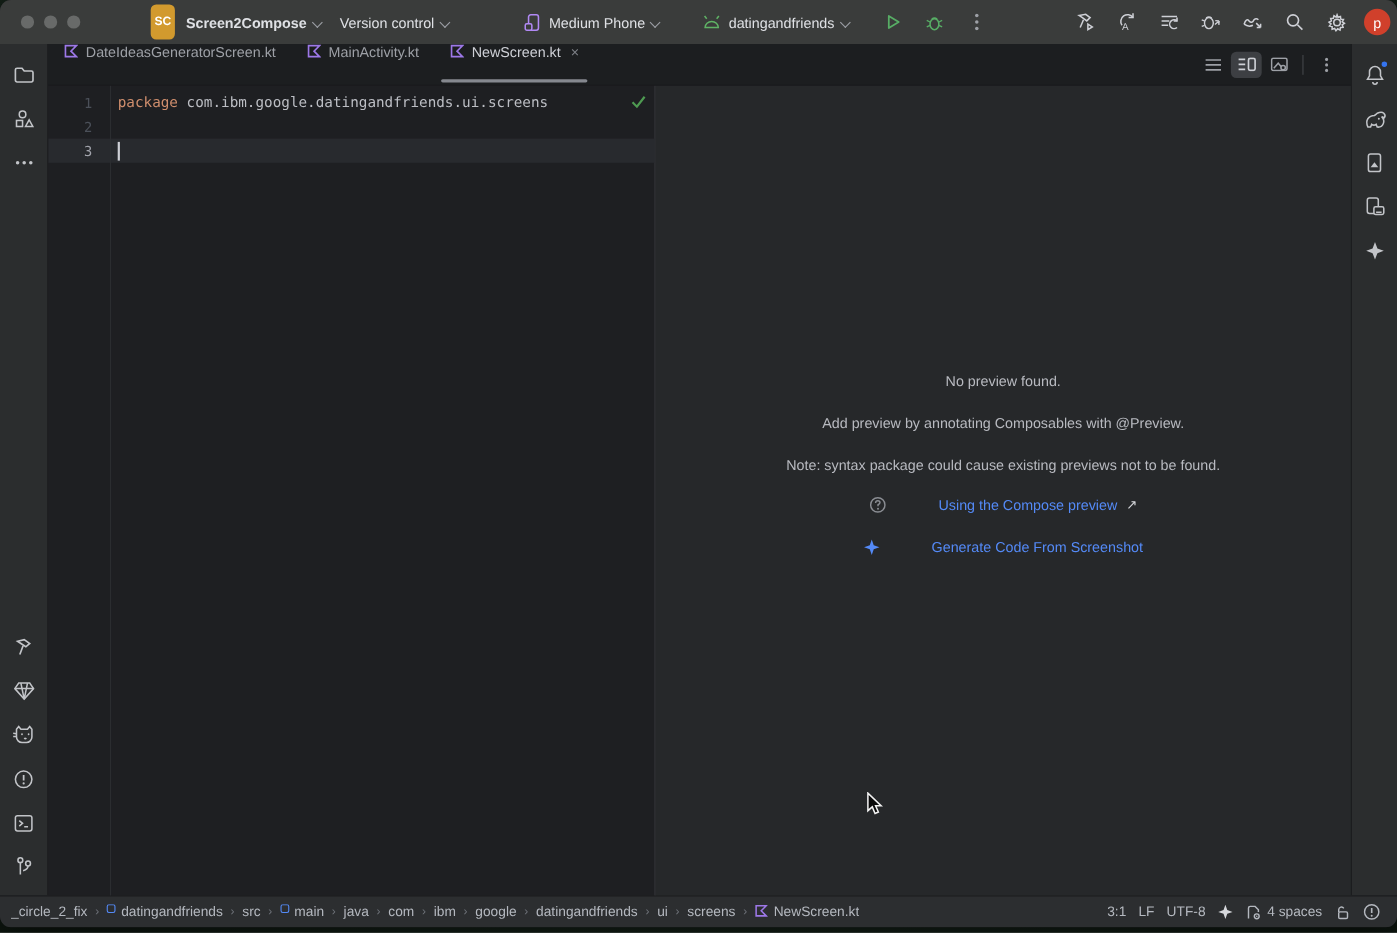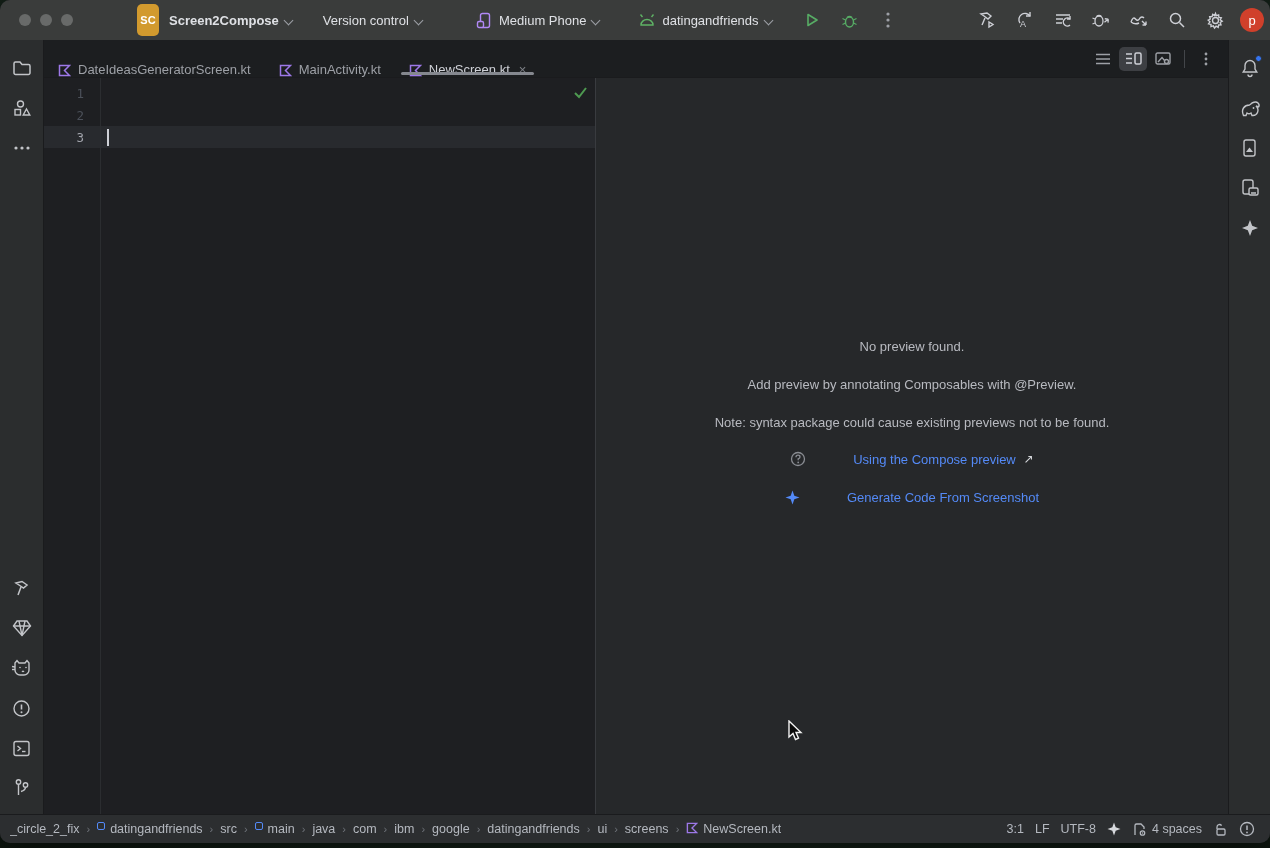--- a/index.html
+++ b/index.html
@@ -48,21 +48,21 @@
   .stripe .tool { width:36px; height:36px; margin:2px 0; border-radius:7px; display:flex; align-items:center; justify-content:center; position:relative; }
   .stripe .spacer { margin-top:auto; }
   .stripe .pad-top { margin-top:10px; }
   .dot-badge { position:absolute; top:5px; right:6px; width:7px; height:7px; border-radius:50%; background:#3574f0; border:1.5px solid #2b2d2e; }
   
   .center-col { flex:1 1 auto; display:flex; flex-direction:column; min-width:0; }
   .tabbar {
     height:38px; flex:0 0 38px; background:#1c1e20; display:flex; align-items:stretch;
     border-bottom:1px solid #1a1b1d; color:#9da0a6; font-size:13px; position:relative;
   }
-  .tab { display:flex; align-items:flex-end; gap:7px; padding:0 14px; position:relative; cursor:default; }
+  .tab { display:flex; align-items:flex-start; gap:7px; padding:0 14px; position:relative; cursor:default; }
   .tab.active { color:#ced0d6; }
   .tab.active::after { content:""; position:absolute; left:6px; right:6px; bottom:2px; height:3px; border-radius:2px; background:#85888f; }
   .tab .close { color:#7d8087; font-size:13px; margin-left:2px; }
   .tab-tools { margin-left:auto; display:flex; align-items:center; gap:2px; padding-right:8px; }
   .view-btn { width:28px; height:24px; border-radius:5px; display:flex; align-items:center; justify-content:center; }
   .view-btn.selected { background:#3d3f43; }
   .vdiv { width:1px; height:18px; background:#43464a; margin:0 5px; }
   
   .content { flex:1 1 auto; display:flex; min-height:0; }
   .editor { width:552px; flex:0 0 552px; background:#1e1f22; position:relative;
@@ -106,21 +106,21 @@
     <div class="traffic">
       <span></span>
       <span></span>
       <span></span>
     </div>
     <div class="proj-badge">SC</div>
     <div class="tb-item">
       <span class="proj-name">Screen2Compose</span>
       <span class="chev"></span>
     </div>
-    <div class="tb-item" style="margin-left:14px">
+    <div class="tb-item" style="">
       <span>Version control</span>
       <span class="chev"></span>
     </div>
 
     <div class="tb-center">
       <div class="tb-item">
         <svg class="ic" width="17" height="17" viewBox="0 0 17 17">
           <rect x="4.5" y="1.5" width="9" height="14" rx="2" fill="none" stroke="#b189f5" stroke-width="1.4"></rect>
           <rect x="1.5" y="9.5" width="6" height="6" rx="1.5" fill="#3a3c3b" stroke="#b189f5" stroke-width="1.4"></rect>
         </svg>
@@ -340,20 +340,21 @@
           </div>
         </div>
       </div>
 
       <div class="content">
 
         <div class="editor">
           <div class="gutter-border"></div>
           <div class="eline">
             <span class="gutter">1</span>
+            <span class="codeline"><span class="kw">package</span><span> com.ibm.google.datingandfriends.ui.screens</span></span>
           </div>
           <div class="eline">
             <span class="gutter">2</span>
             <span class="codeline"></span>
           </div>
           <div class="eline current">
             <span class="gutter">3</span>
             <span class="codeline"><span class="caret"></span></span>
           </div>
           <svg class="ic ok-check" width="15" height="13" viewBox="0 0 15 13" fill="none" stroke="#4e9a51" stroke-width="2">

